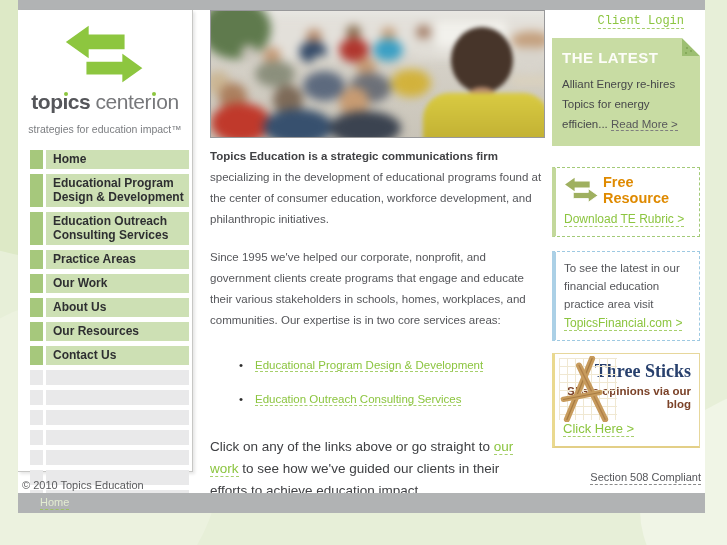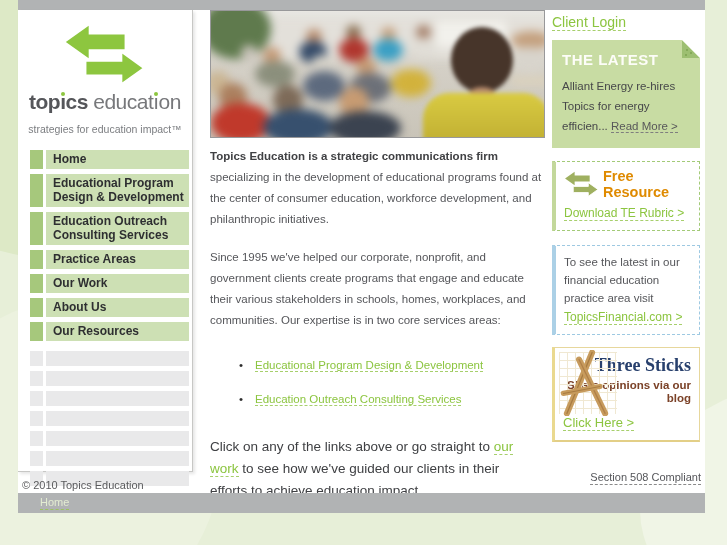--- a/index.html
+++ b/index.html
@@ -46,28 +46,28 @@
   .content p{margin:0 0 17px 0;}
   .content .b{font-weight:bold;color:#404144;}
   .glink{color:#8cc540;text-decoration:none;border-bottom:1px dashed #a7cf6c;padding-bottom:0px;}
   .content ul{list-style:none;margin:24px 0 26px 0;padding:0 0 0 45px;}
   .content li{margin-bottom:13px;position:relative;}
   .content li::before{content:'•';position:absolute;left:-16px;color:#2c2c2c;}
   .closing{font-size:13.5px;line-height:22px;color:#3f4043;width:330px;}
 
   
   .rcol{position:absolute;left:552px;top:14px;width:148px;}
-  .client-login{text-align:left;padding-right:16px;font-size:14px;}
+  .client-login{text-align:right;padding-right:16px;font-size:12px;font-family:Liberation Mono, monospace;}
   .latest{position:relative;margin-top:10px;background:#c8dca3;padding:9px 10px 12px;min-height:76px;}
   .latest-fold{position:absolute;top:0;right:0;}
   .latest h2{margin:2px 0 8px;font-size:15px;letter-spacing:.5px;color:#fdfdf8;font-weight:bold;}
   .latest-text{font-size:11.5px;line-height:20px;color:#47484a;}
   .readmore{color:#58585a;text-decoration:none;border-bottom:1px dashed #7e7e7e;}
   .box{background:#fff;box-sizing:border-box;}
-  .free{margin-top:13px;border:1px dashed #a3ca78;border-left:4px solid #c3d89b;padding:6px 8px 9px;}
+  .free{margin-top:21px;border:1px dashed #a3ca78;border-left:4px solid #c3d89b;padding:6px 8px 9px;}
   .free-head{display:flex;align-items:center;margin-bottom:3px;}
   .free-title{color:#df8a00;font-weight:bold;font-size:14.5px;margin-left:4px;}
   .rtext{font-size:11.5px;line-height:18px;color:#55565a;}
   .rlink{display:inline-block;margin-top:3px;font-size:12px;}
   .fin{margin-top:14px;border:1px dashed #9ec9e2;border-left:4px solid #abd0e6;padding:7px 8px 9px;}
   .sticks{position:relative;margin-top:12px;border:1px solid #e7d79c;border-left:3px solid #ead98f;border-bottom:2px solid #e3cf87;padding:6px 8px 10px;min-height:62px;}
   .sticks-grid{position:absolute;left:4px;top:4px;width:58px;height:62px;
     background-image:linear-gradient(#f0e8d2 1px,transparent 1px),linear-gradient(90deg,#f0e8d2 1px,transparent 1px);background-size:8px 8px;}
   .sticks-logo{position:absolute;left:2px;top:2px;}
   .sticks-title{text-align:right;font-family:"Liberation Serif","DejaVu Serif",serif;font-weight:bold;font-size:18px;color:#28406d;margin-top:1px;}
@@ -84,21 +84,21 @@
 
   <div class="canvas"></div>
   <div class="topbar"></div>
 
   <div class="sidebar">
     <div class="logo">
       <svg class="logo-arrows" width="104" height="62" viewBox="0 0 100 76">
         <polygon points="2,22 30,2 30,13 74,13 74,31 30,31 30,42" fill="#8dc63f"></polygon>
         <polygon points="98,54 70,34 70,45 26,45 26,63 70,63 70,74" fill="#8dc63f" stroke="#ffffff" stroke-width="2.5"></polygon>
       </svg>
-      <div class="logo-text"><span class="b"><span>top</span><span class="gi">ı</span><span>cs</span></span><span><span> educat</span><span class="gi">ı</span><span>on</span></span></div>
+      <div class="logo-text"><span class="b"><span>top</span><span class="gi">ı</span><span>cs</span></span><span><span> center</span><span class="gi">ı</span><span>on</span></span></div>
       <div class="tagline">strategies for education impact™</div>
     </div>
 
     <div class="nav">
       <div class="nav-item">
         <div class="nav-sq"></div>
         <div class="nav-lbl">Home</div>
       </div>
       <div class="nav-item">
         <div class="nav-sq"></div>
@@ -119,20 +119,21 @@
       <div class="nav-item">
         <div class="nav-sq"></div>
         <div class="nav-lbl">About Us</div>
       </div>
       <div class="nav-item">
         <div class="nav-sq"></div>
         <div class="nav-lbl">Our Resources</div>
       </div>
       <div class="nav-item">
         <div class="nav-sq"></div>
+        <div class="nav-lbl">Contact Us</div>
       </div>
       <div class="ph-row">
           <div class="ph-sq"></div>
           <div class="ph-bar"></div>
         </div>
       <div class="ph-row">
           <div class="ph-sq"></div>
           <div class="ph-bar"></div>
         </div>
       <div class="ph-row">

